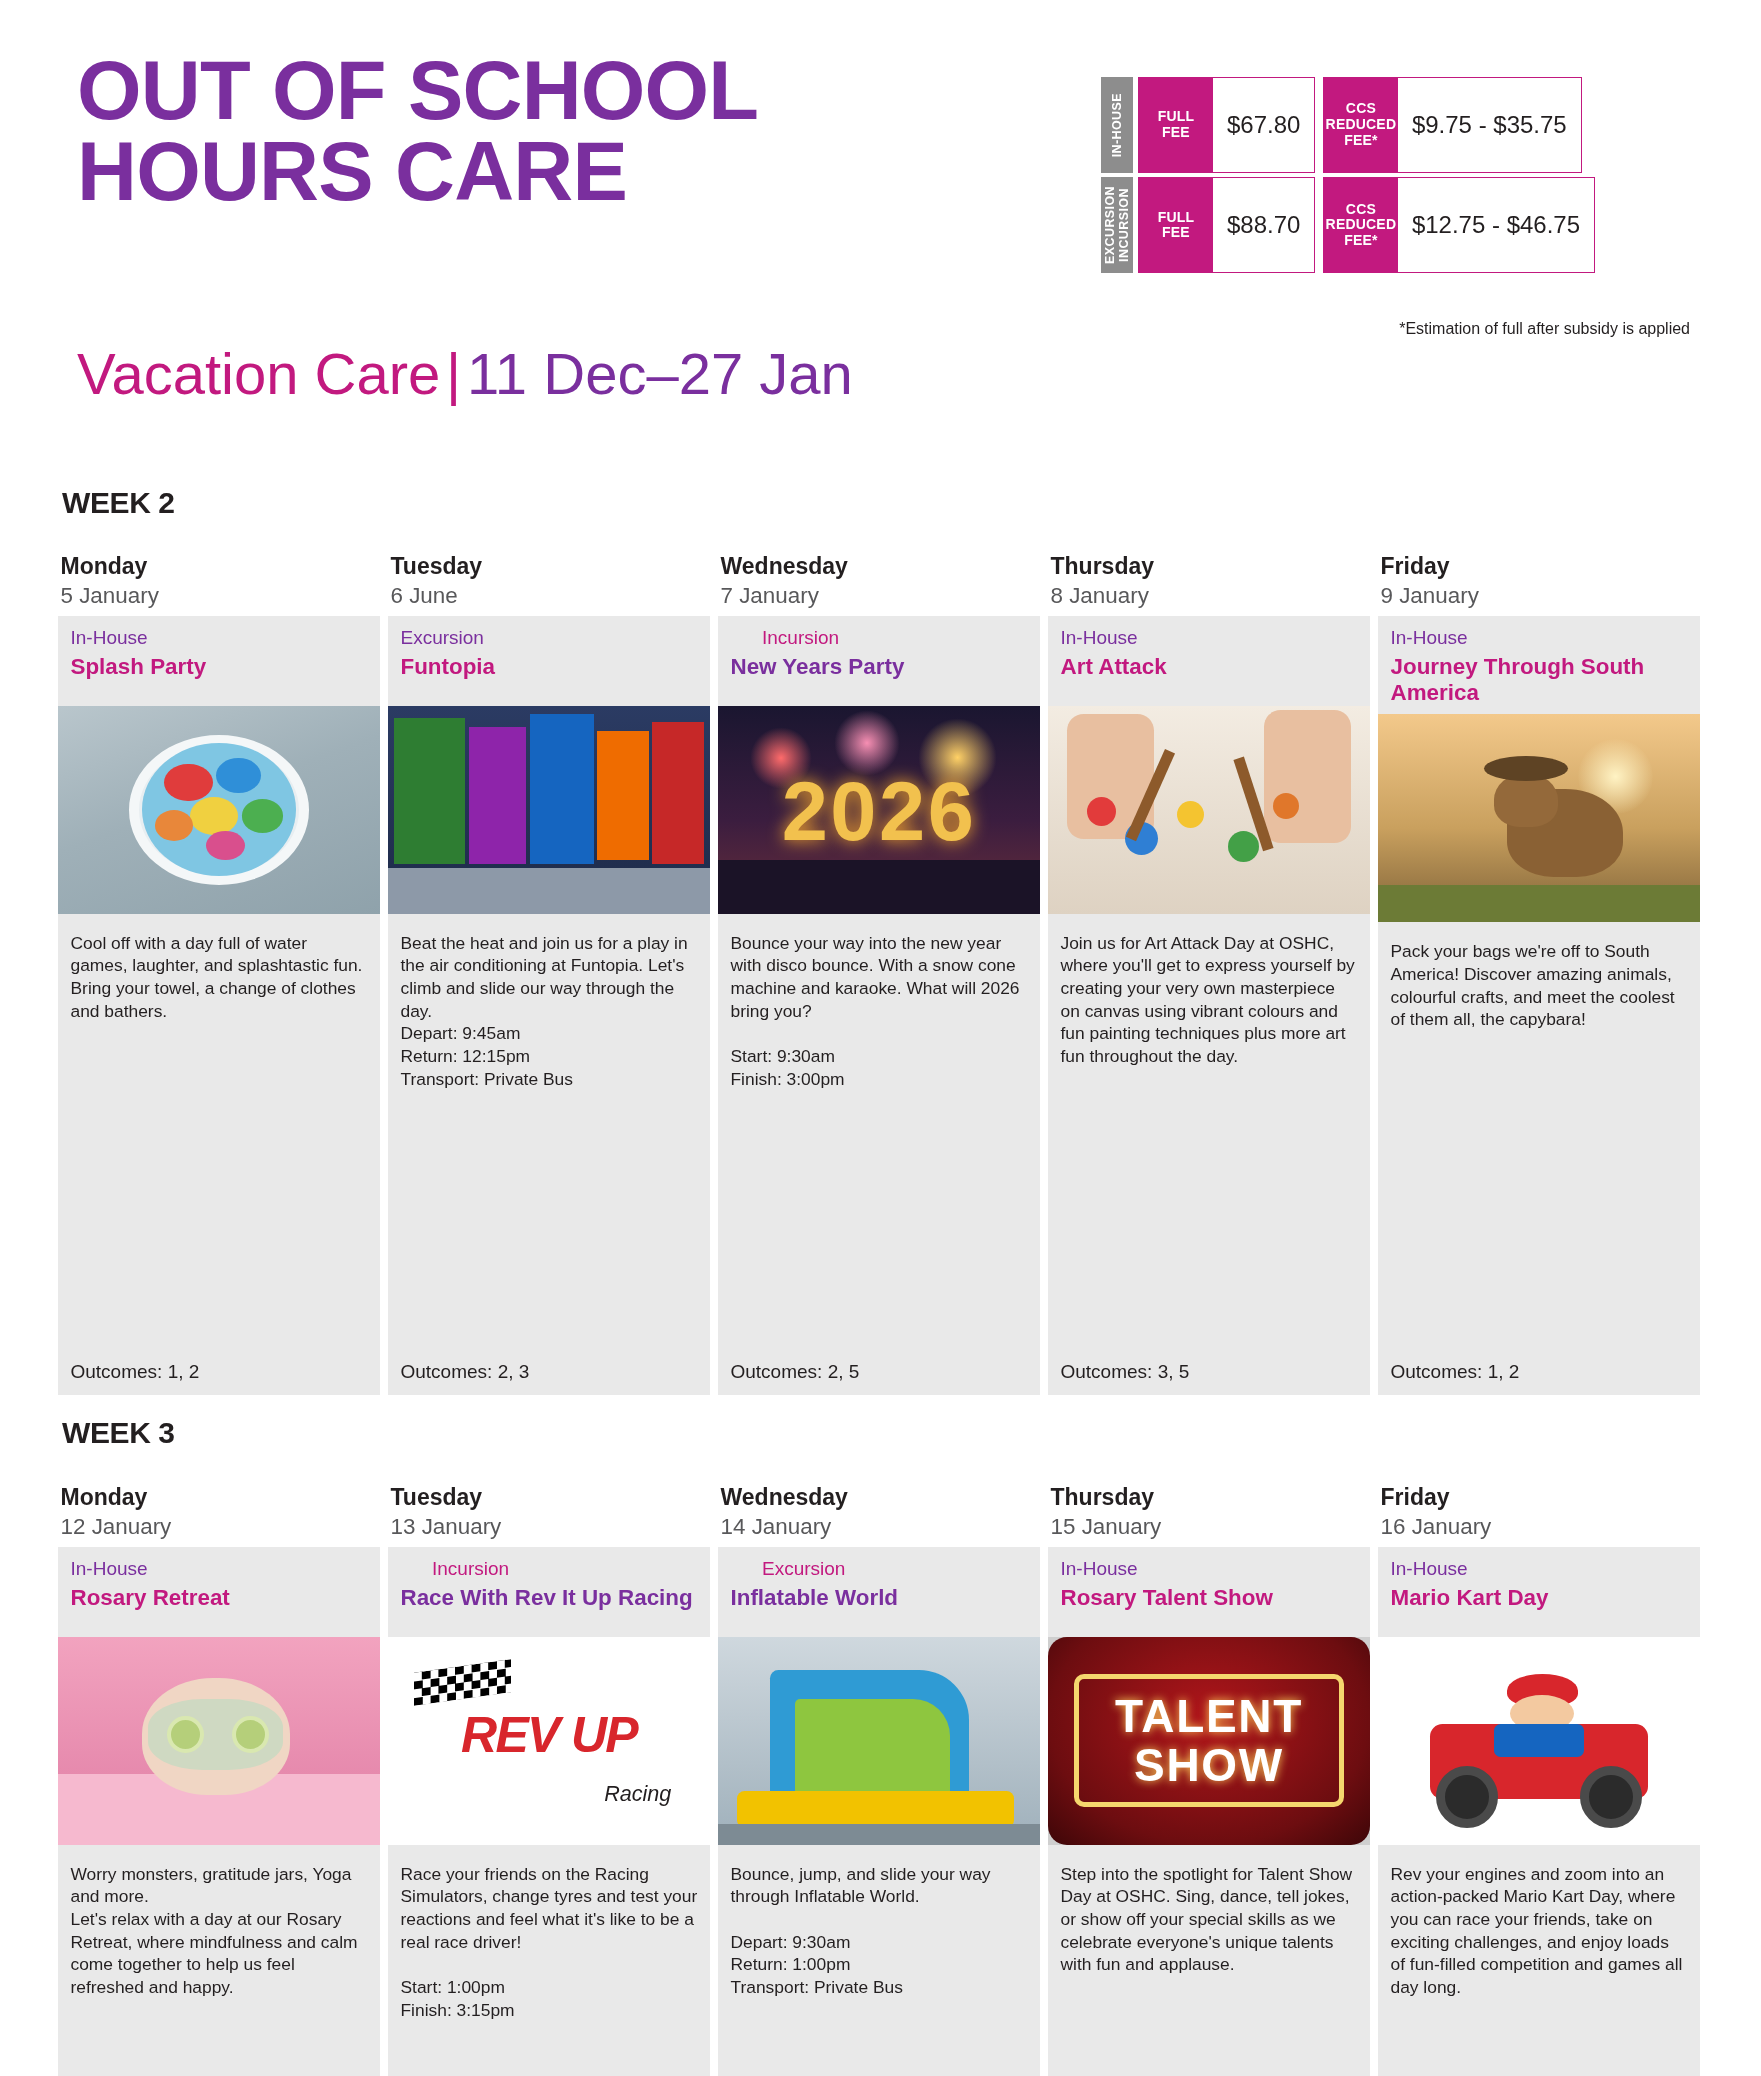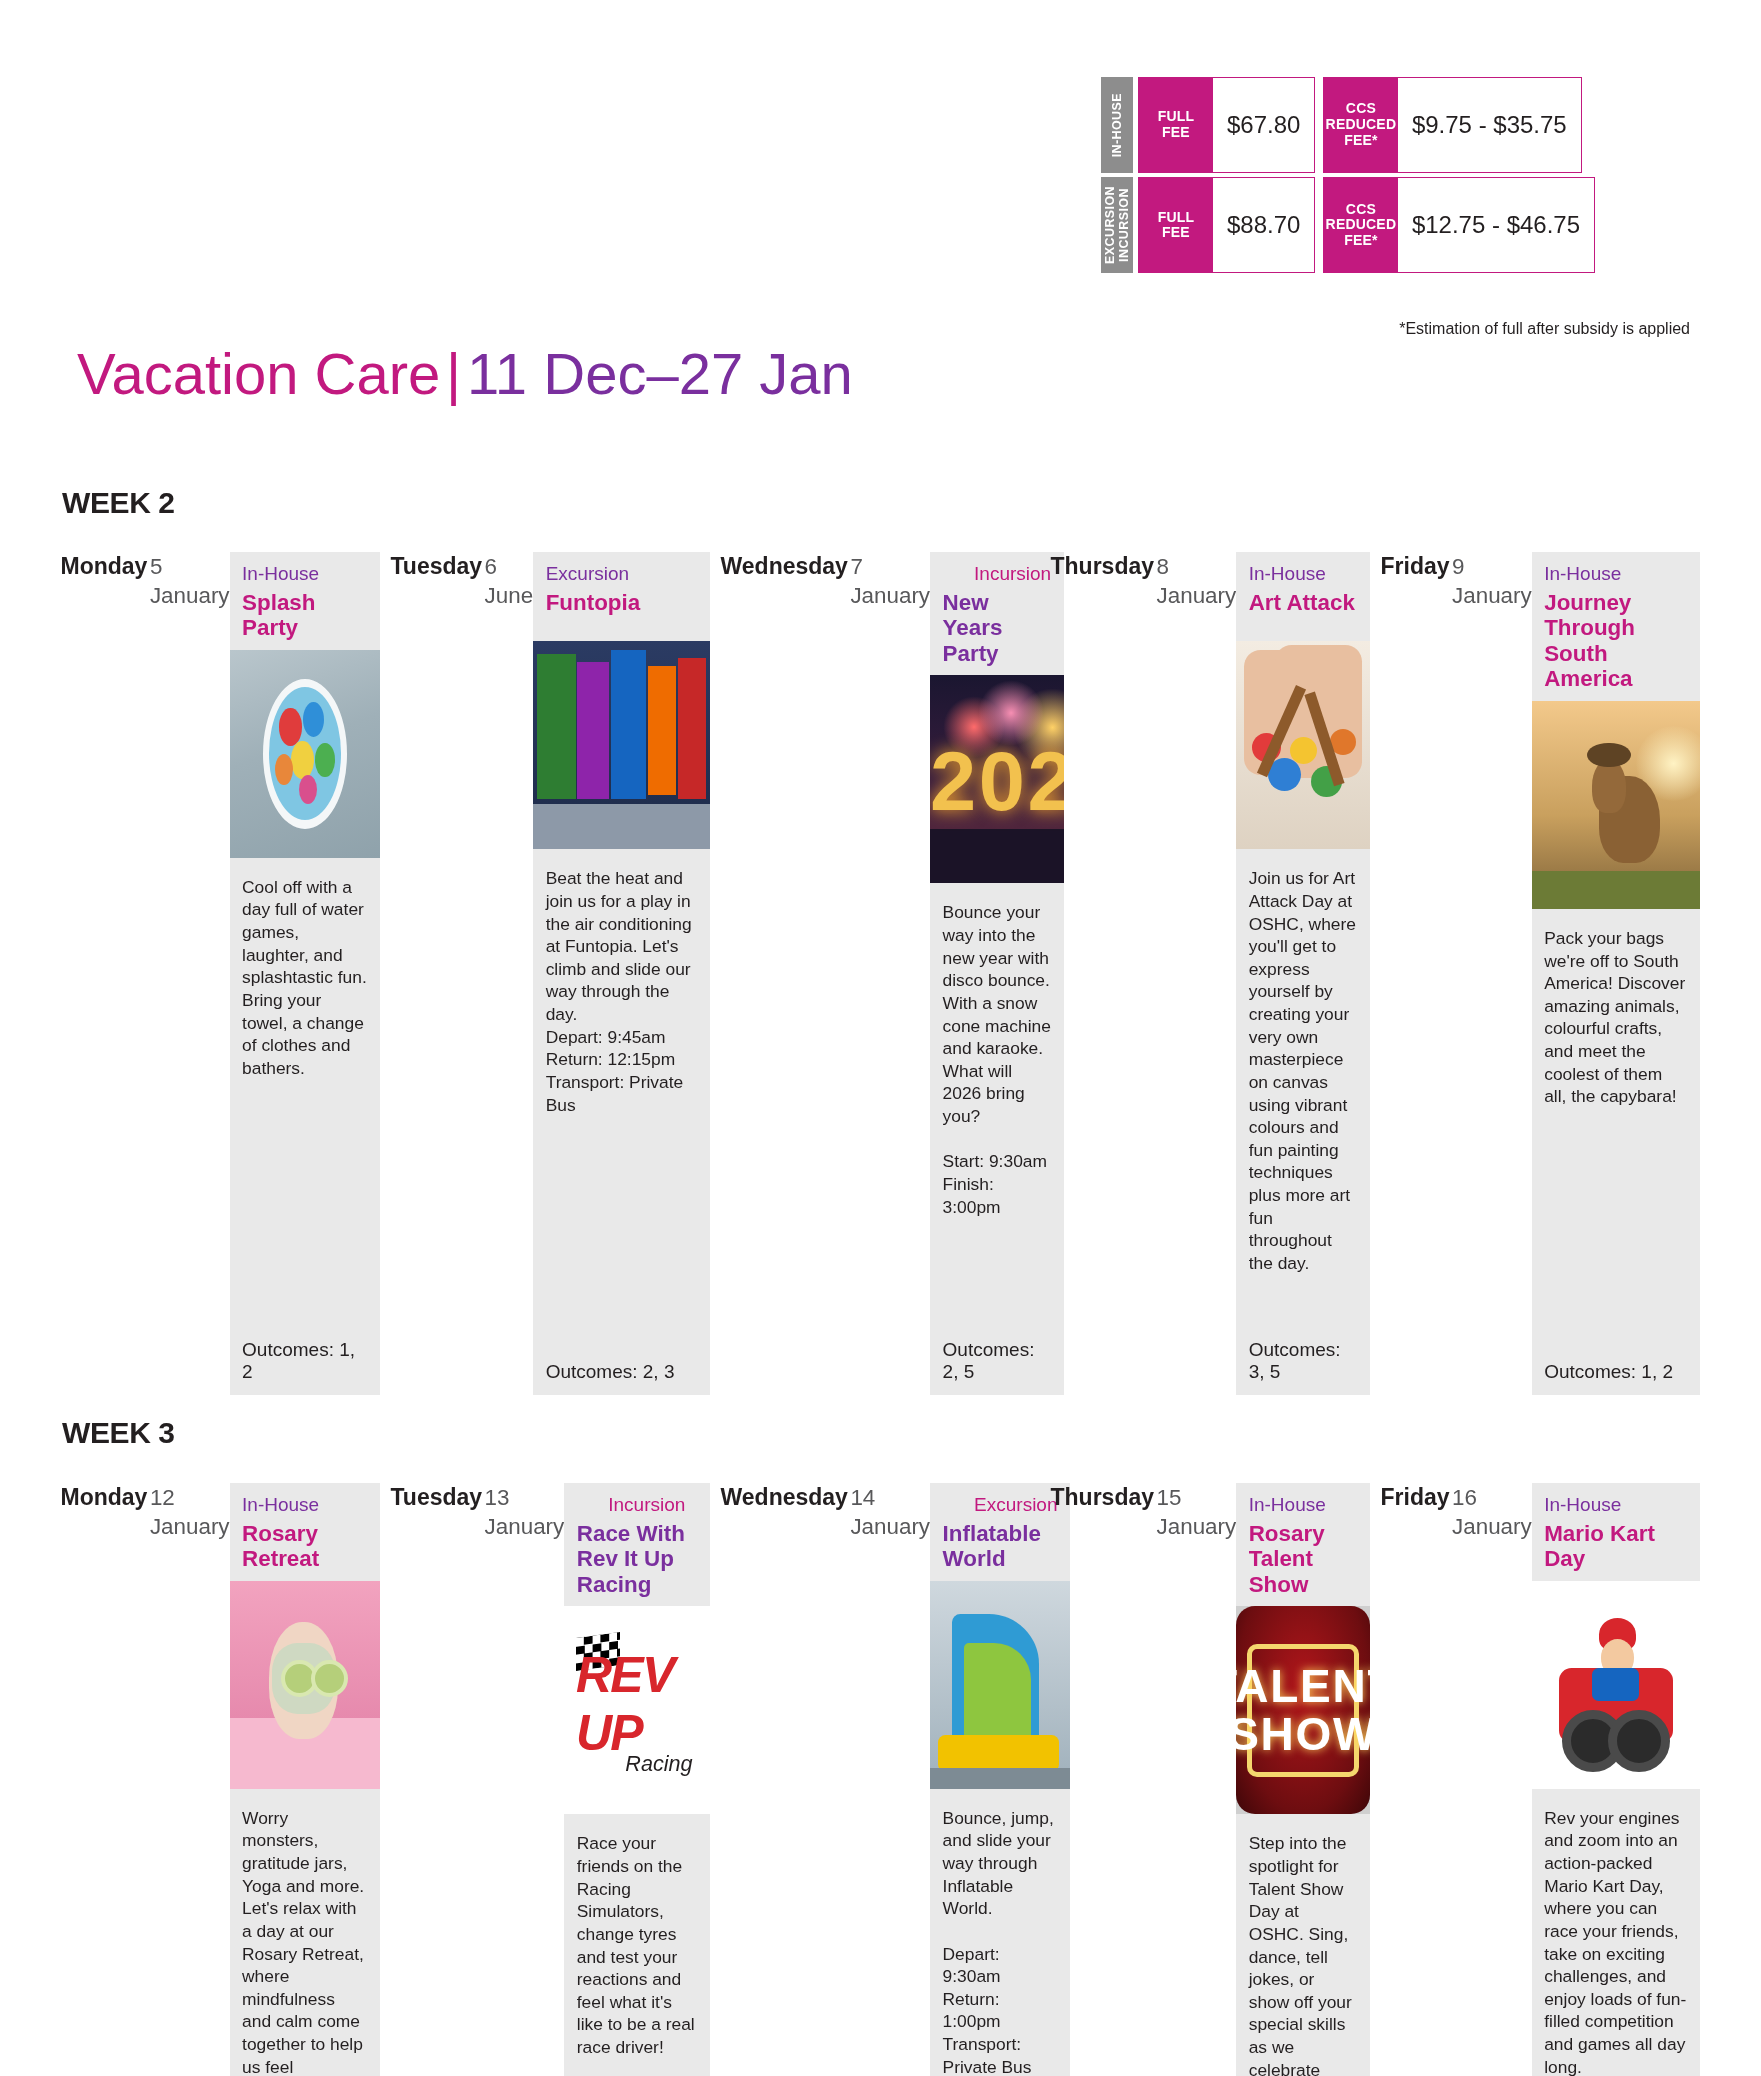--- a/index.html
+++ b/index.html
@@ -140,21 +140,21 @@
   .grid {
     position: absolute;
     left: 58px;
     width: 1645px;
     display: flex;
     gap: 8px;
   }
   .day-col {
     width: 322px;
     display: flex;
-    flex-direction: row;
+    flex-direction: column;
     justify-content: space-between;
   }
   .day-name {
     font-size: 23px;
     font-weight: bold;
     color: #231f20;
     line-height: 1.25;
     padding-left: 2.5px;
   }
   .day-date {
@@ -330,20 +330,24 @@
   .art-mk .cap { position: absolute; left: 40%; top: 18%; width: 22%; height: 16%; border-radius: 50% 50% 40% 40%; background: #d8262c; }
   .art-mk .face { position: absolute; left: 41%; top: 28%; width: 20%; height: 18%; border-radius: 50%; background: #f3c9a0; }
   .art-mk .shirt { position: absolute; left: 36%; top: 42%; width: 28%; height: 16%; background: #1565c0; border-radius: 6.6px; }
 </style>
 </head>
 <body>
 
 <div class="page">
 
   <div class="header">
+    <div class="title-main">
+      <div>OUT OF SCHOOL</div>
+      <div>HOURS CARE</div>
+    </div>
     <div class="title-sub">
       <span>Vacation Care</span><span class="divider">|</span><span class="range">11 Dec–27 Jan</span>
     </div>
 
     <div class="fee-table">
 
       <div class="fee-row">
         <div class="fee-label-vert">
           <span>IN-HOUSE</span>
         </div>

